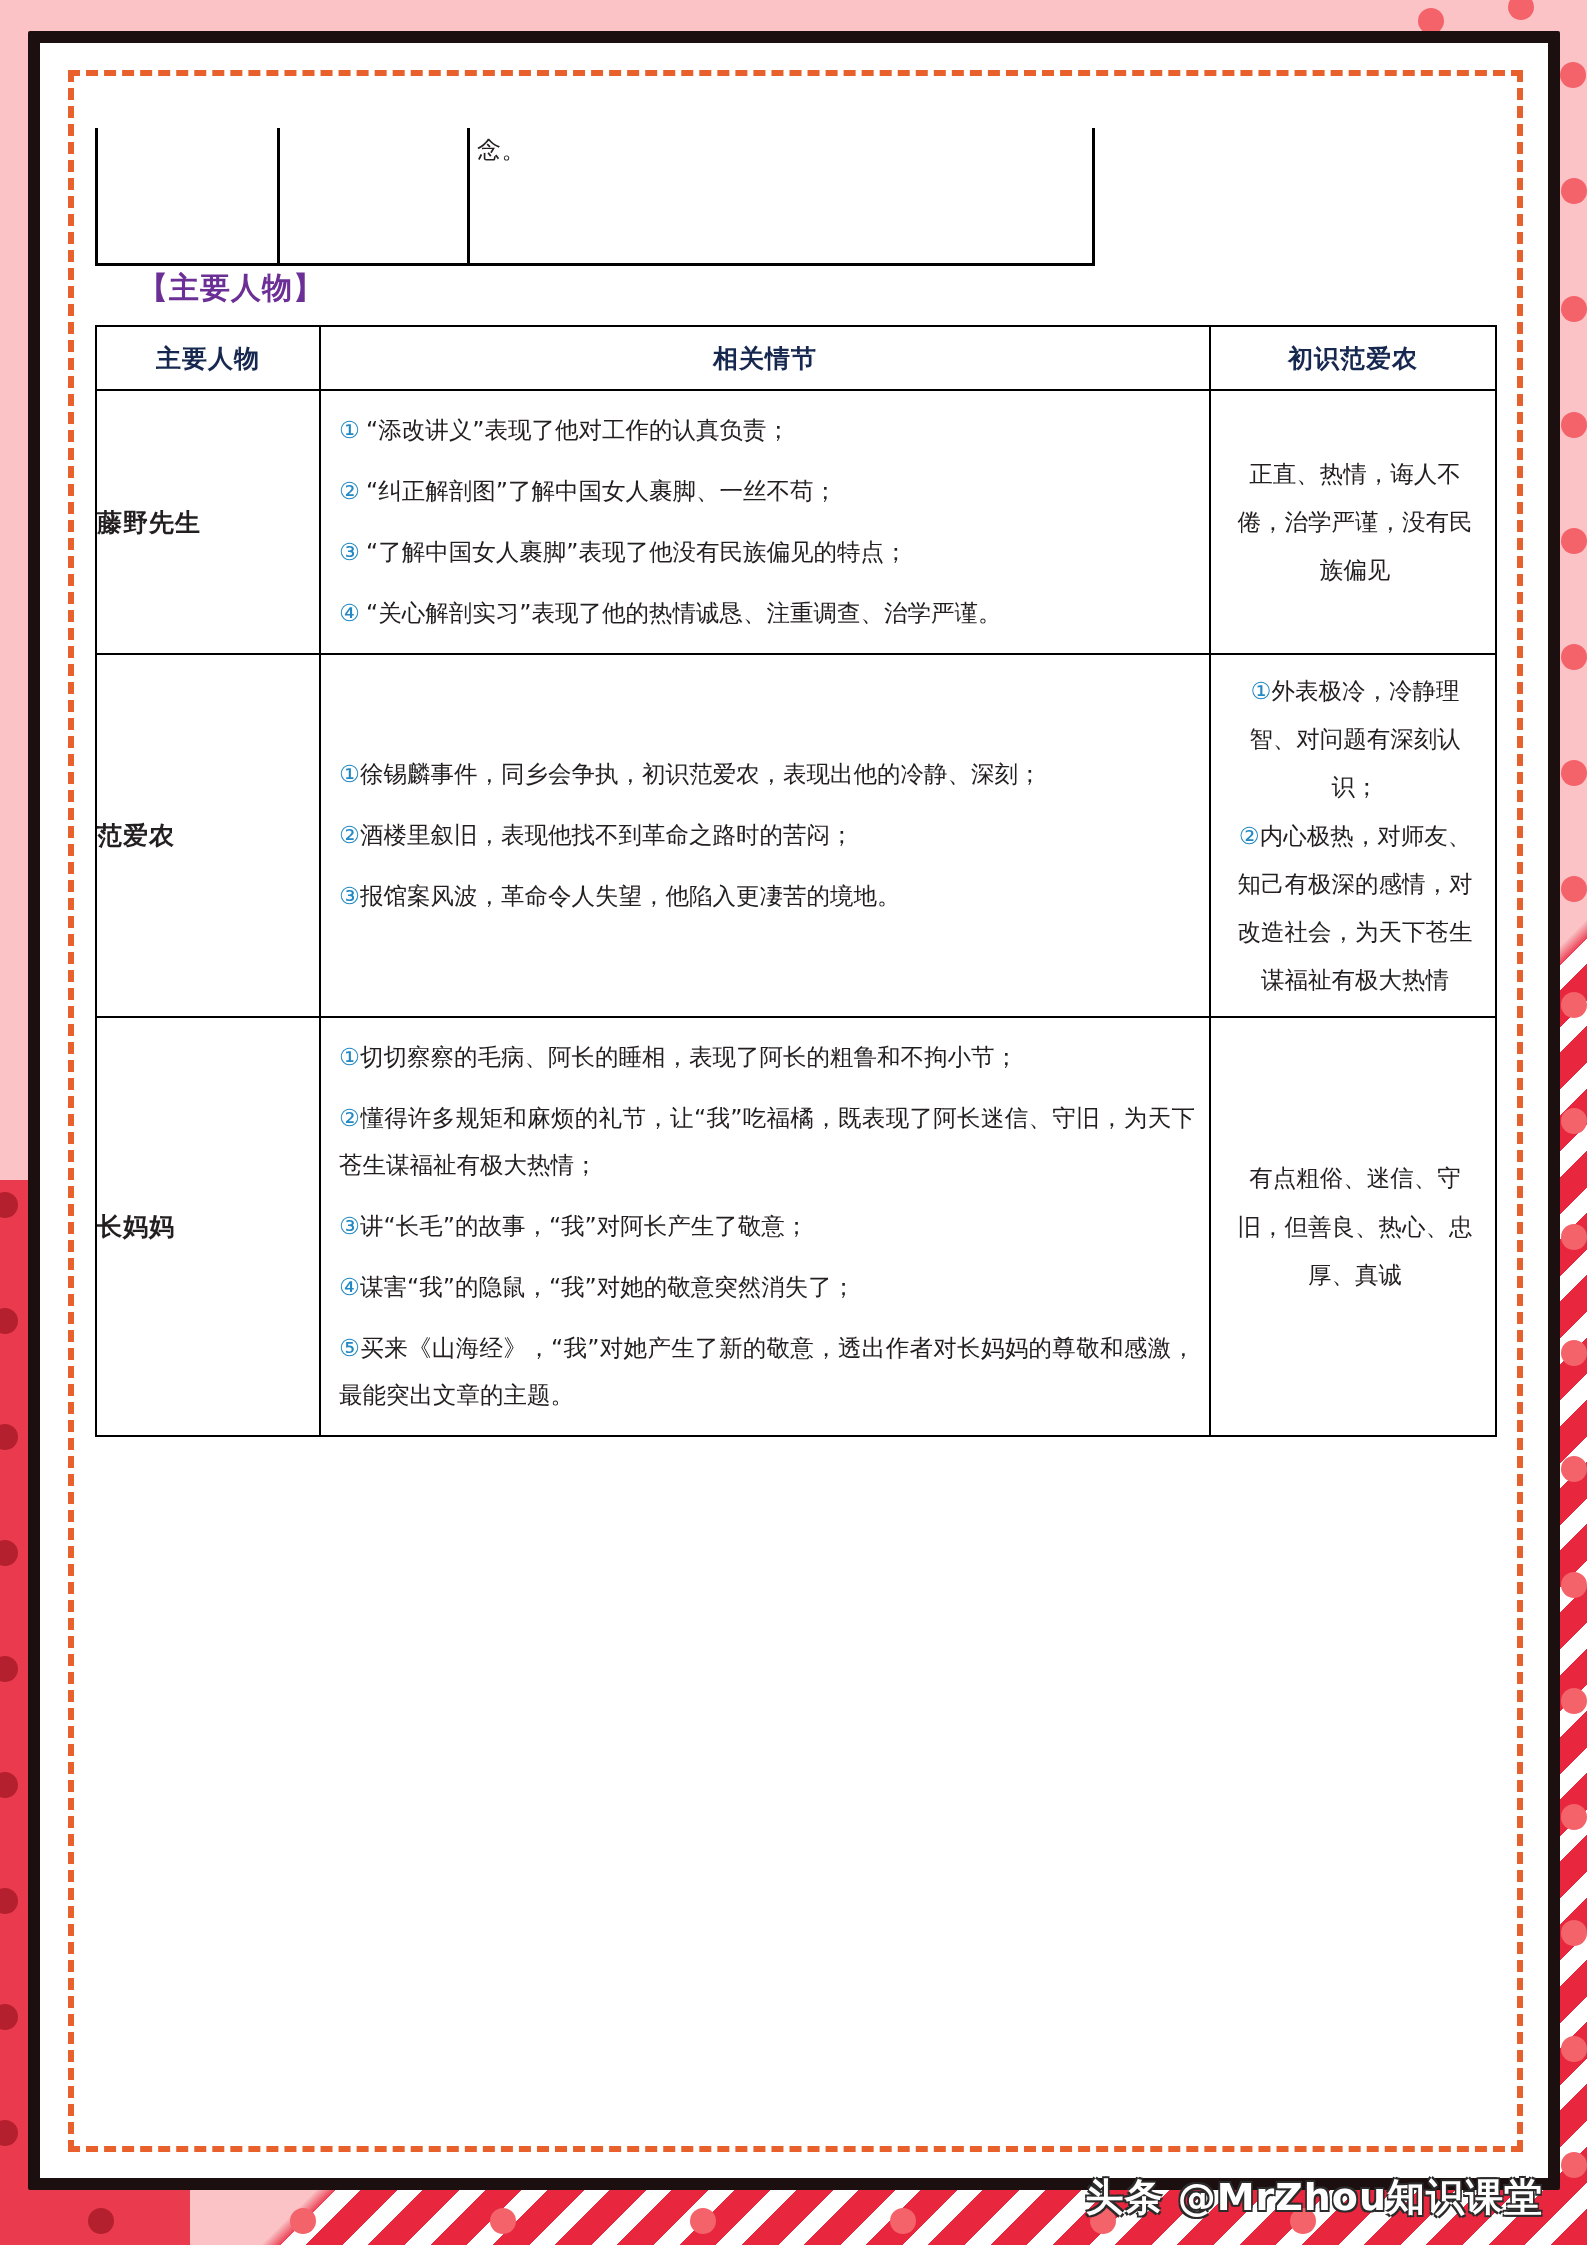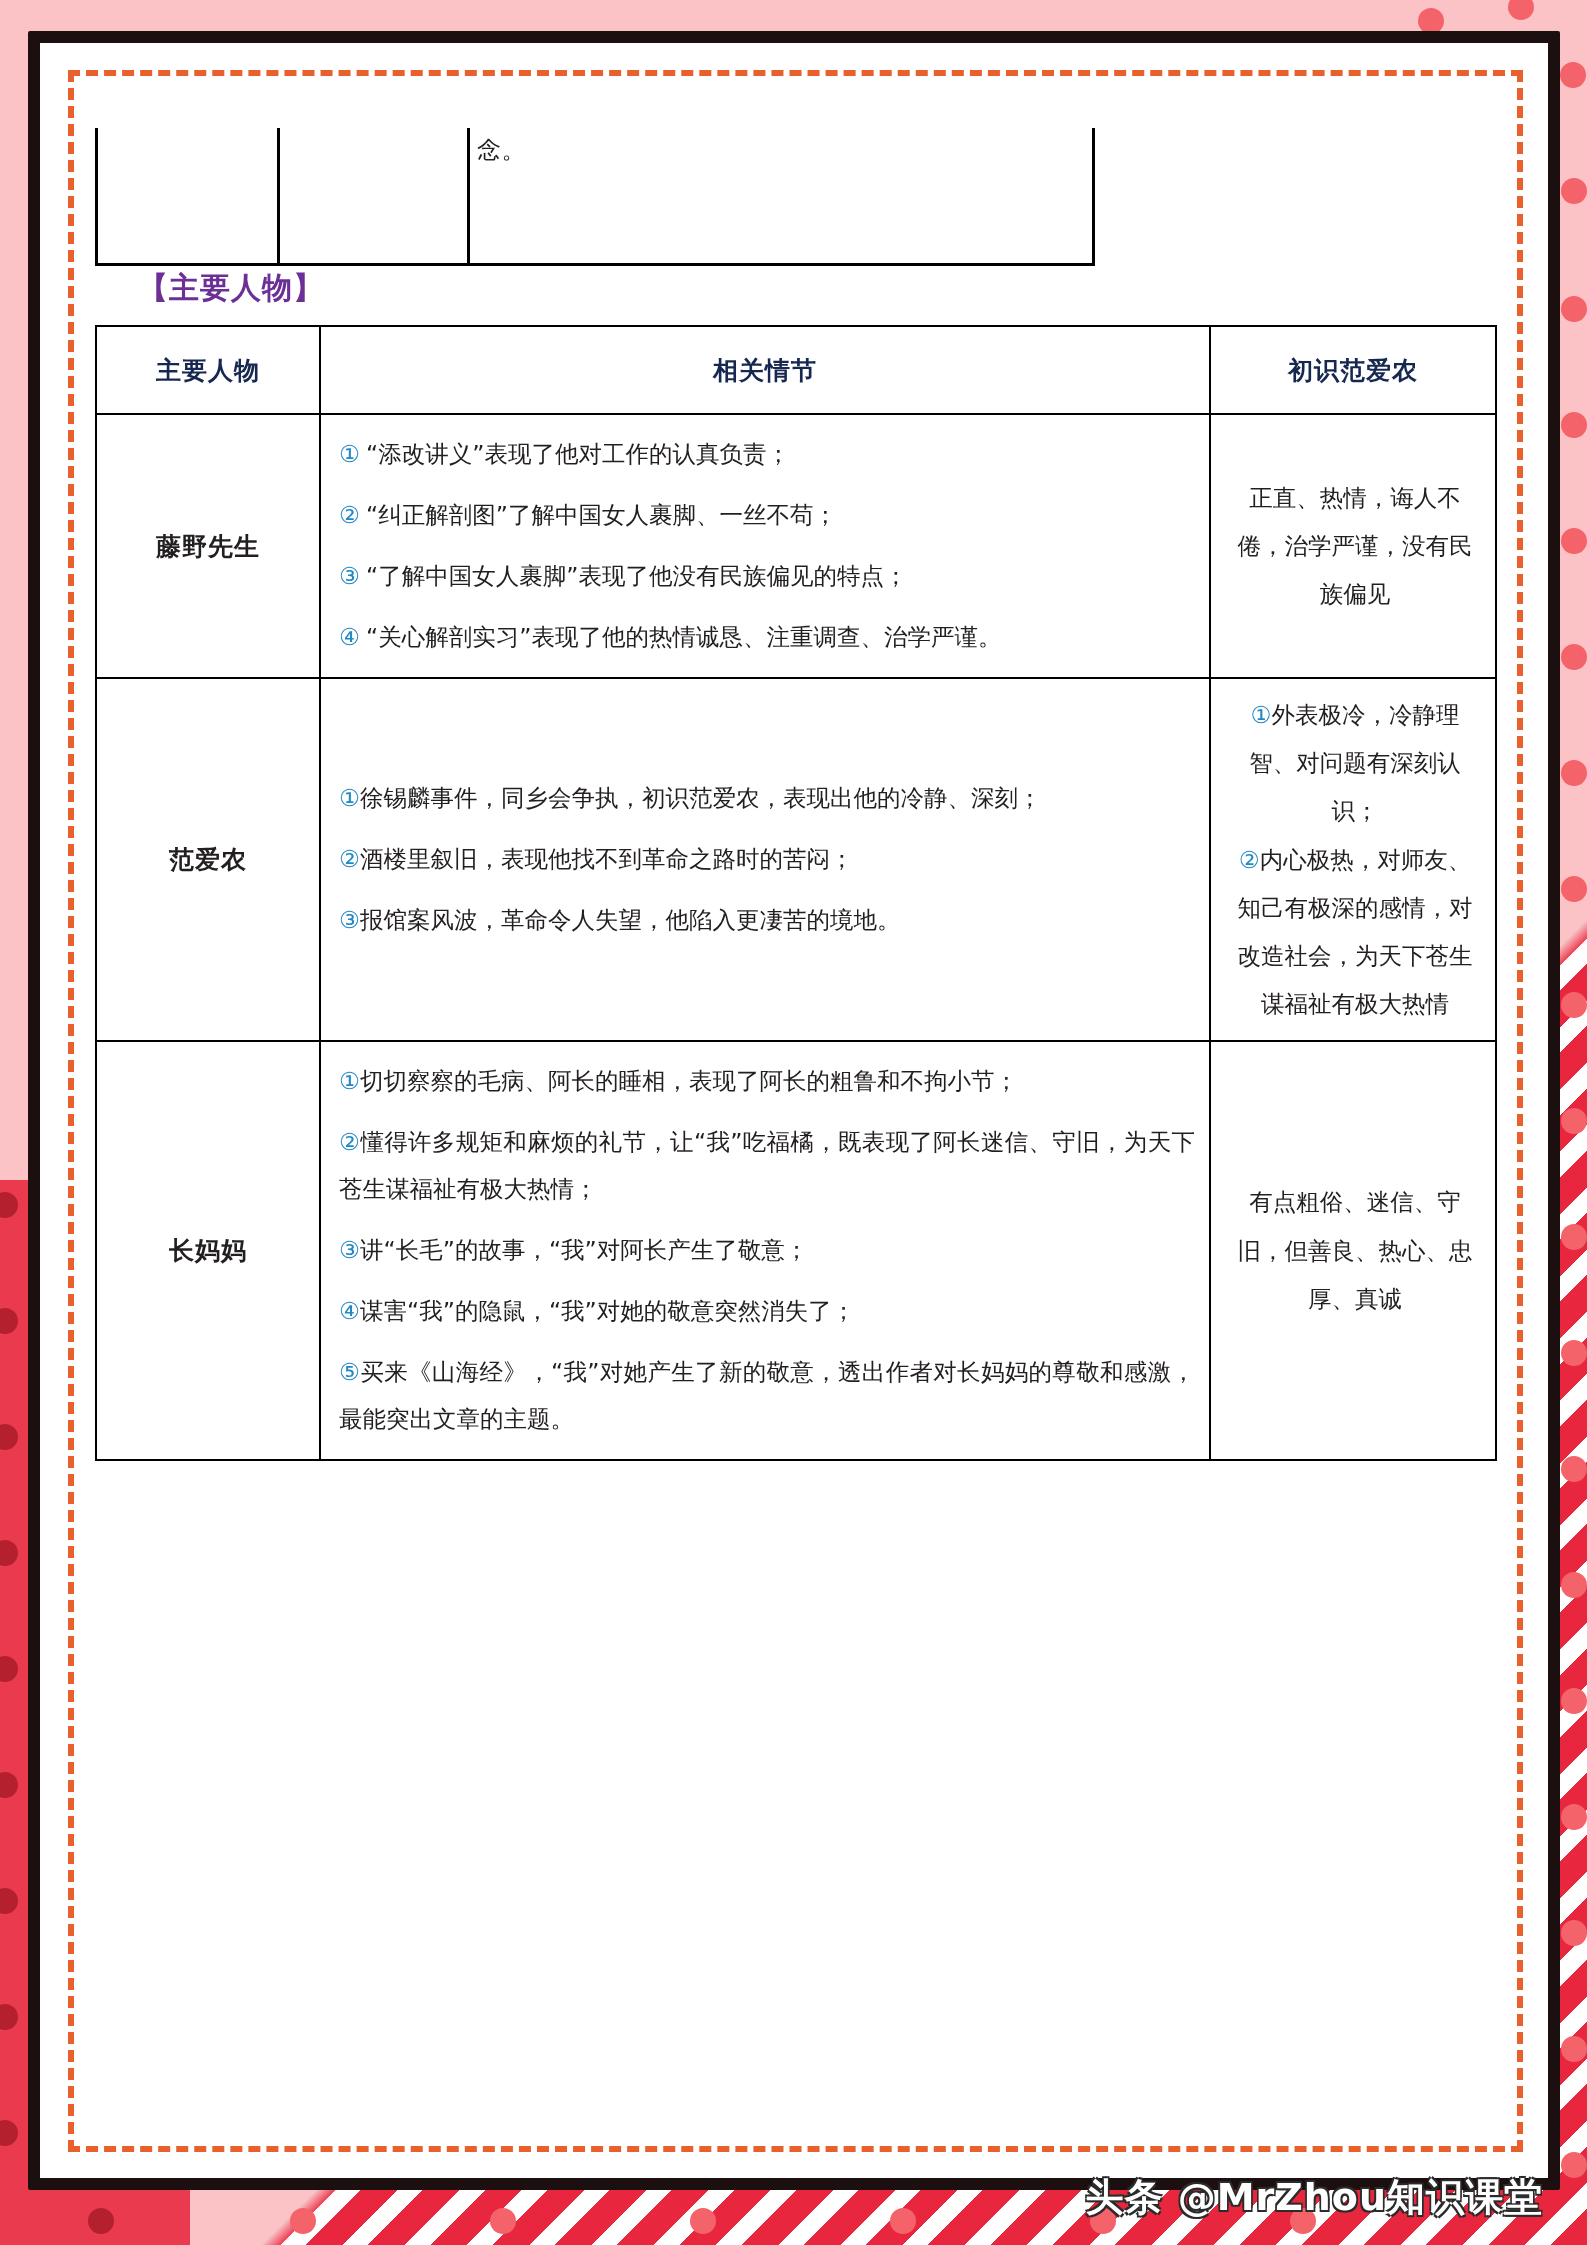--- a/index.html
+++ b/index.html
@@ -144,36 +144,36 @@
     left: 55px;
     top: 282px;
     width: 1400px;
     border-collapse: collapse;
     table-layout: fixed;
   }
   .maintable th,
   .maintable td {
     border: 2.5px solid #000;
     vertical-align: middle;
-    padding: 12px;
+    padding: 0;
   }
   .maintable th {
     height: 62px;
     font-size: 25px;
     font-weight: bold;
     color: #16284f;
     text-align: center;
     letter-spacing: 1px;
   }
   .col-name  { width: 224px; }
   .col-plot  { width: 890px; }
   .col-trait { width: 286px; }
 
   td.cell-name {
-    text-align: center;
+    text-align: left;
     font-size: 25px;
     font-weight: bold;
     color: #231f20;
     letter-spacing: 1px;
   }
   td.cell-plot {
     padding: 16px 14px 16px 18px;
     font-size: 23.5px;
     color: #231f20;
     line-height: 2.0;

